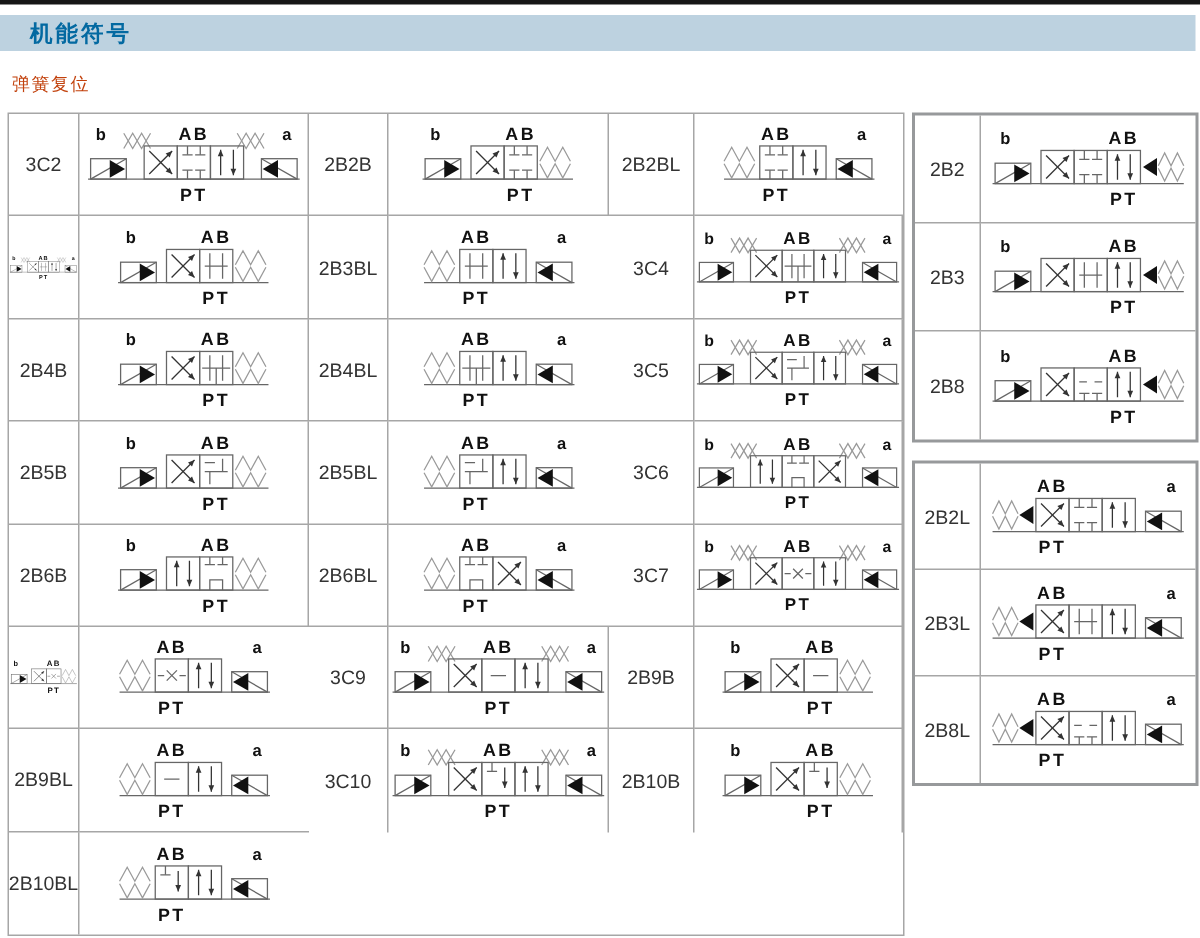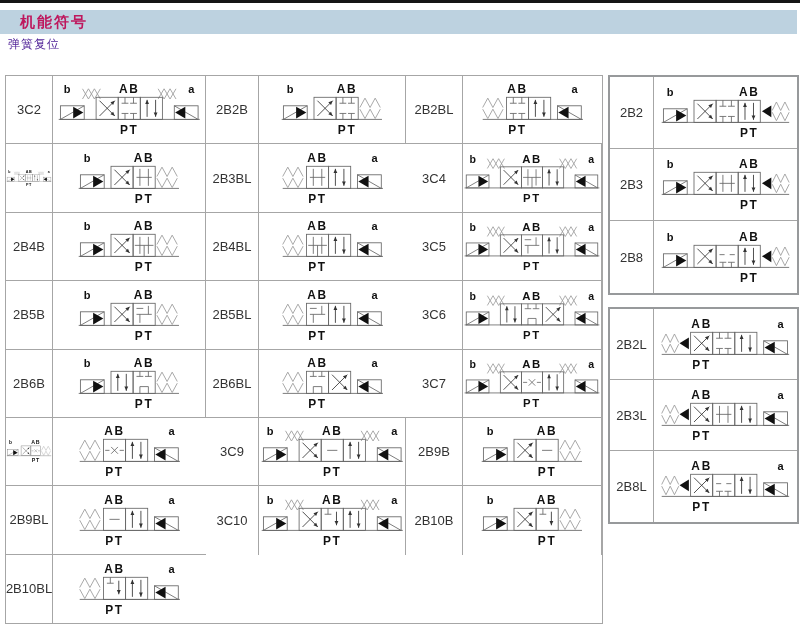--- a/index.html
+++ b/index.html
@@ -6,21 +6,21 @@
   body{
     width:800px;height:625px;position:relative;background:#ffffff;
     font-family:"Liberation Sans",sans-serif;overflow:hidden;
   }
   .topline{position:absolute;top:0;left:0;width:800px;height:3px;background:#161616;}
   .header-bar{
     position:absolute;top:10px;left:0;width:797px;height:24px;
     display:flex;align-items:center;padding-left:20px;box-sizing:border-box;
     font-size:15px;font-weight:bold;letter-spacing:2px;
   }
-  .subtitle{position:absolute;top:36px;left:8px;font-size:12px;color:#4c1d95;letter-spacing:1px;}
+  .subtitle{position:absolute;top:48px;left:8px;font-size:12px;color:#c2410c;letter-spacing:1px;}
   .grid-table{
     position:absolute;display:grid;border:1px solid #a6a6a6;background:#fff;
   }
   #main-table{
     left:5px;top:75px;width:596px;height:547px;
     grid-template-columns:47px 153px 53px 147px 57px 1fr;
     grid-template-rows:repeat(8,1fr);
   }
   .panel{
     position:absolute;display:grid;border:2px solid #97999b;background:#fff;
@@ -35,21 +35,21 @@
   }
   .cell.lc{border-right:none;}
   .cell.lr{border-bottom:none;}
   .sym svg{display:block;}
 </style>
 </head>
 <body>
 
 <div class="topline"></div>
 
-<div class="header-bar" style="background: rgb(189, 210, 224); color: #be185d;">
+<div class="header-bar" style="background: rgb(189, 210, 224); color: #0369a1;">
   <span>机能符号</span>
 </div>
 
 <div class="subtitle">弹簧复位</div>
 
 <div id="main-table" class="grid-table">
 
   <div class="cell lbl">3C2</div>
   <div class="cell sym">
       <svg viewBox="0 0 170 64" width="144.5" height="54.4">

